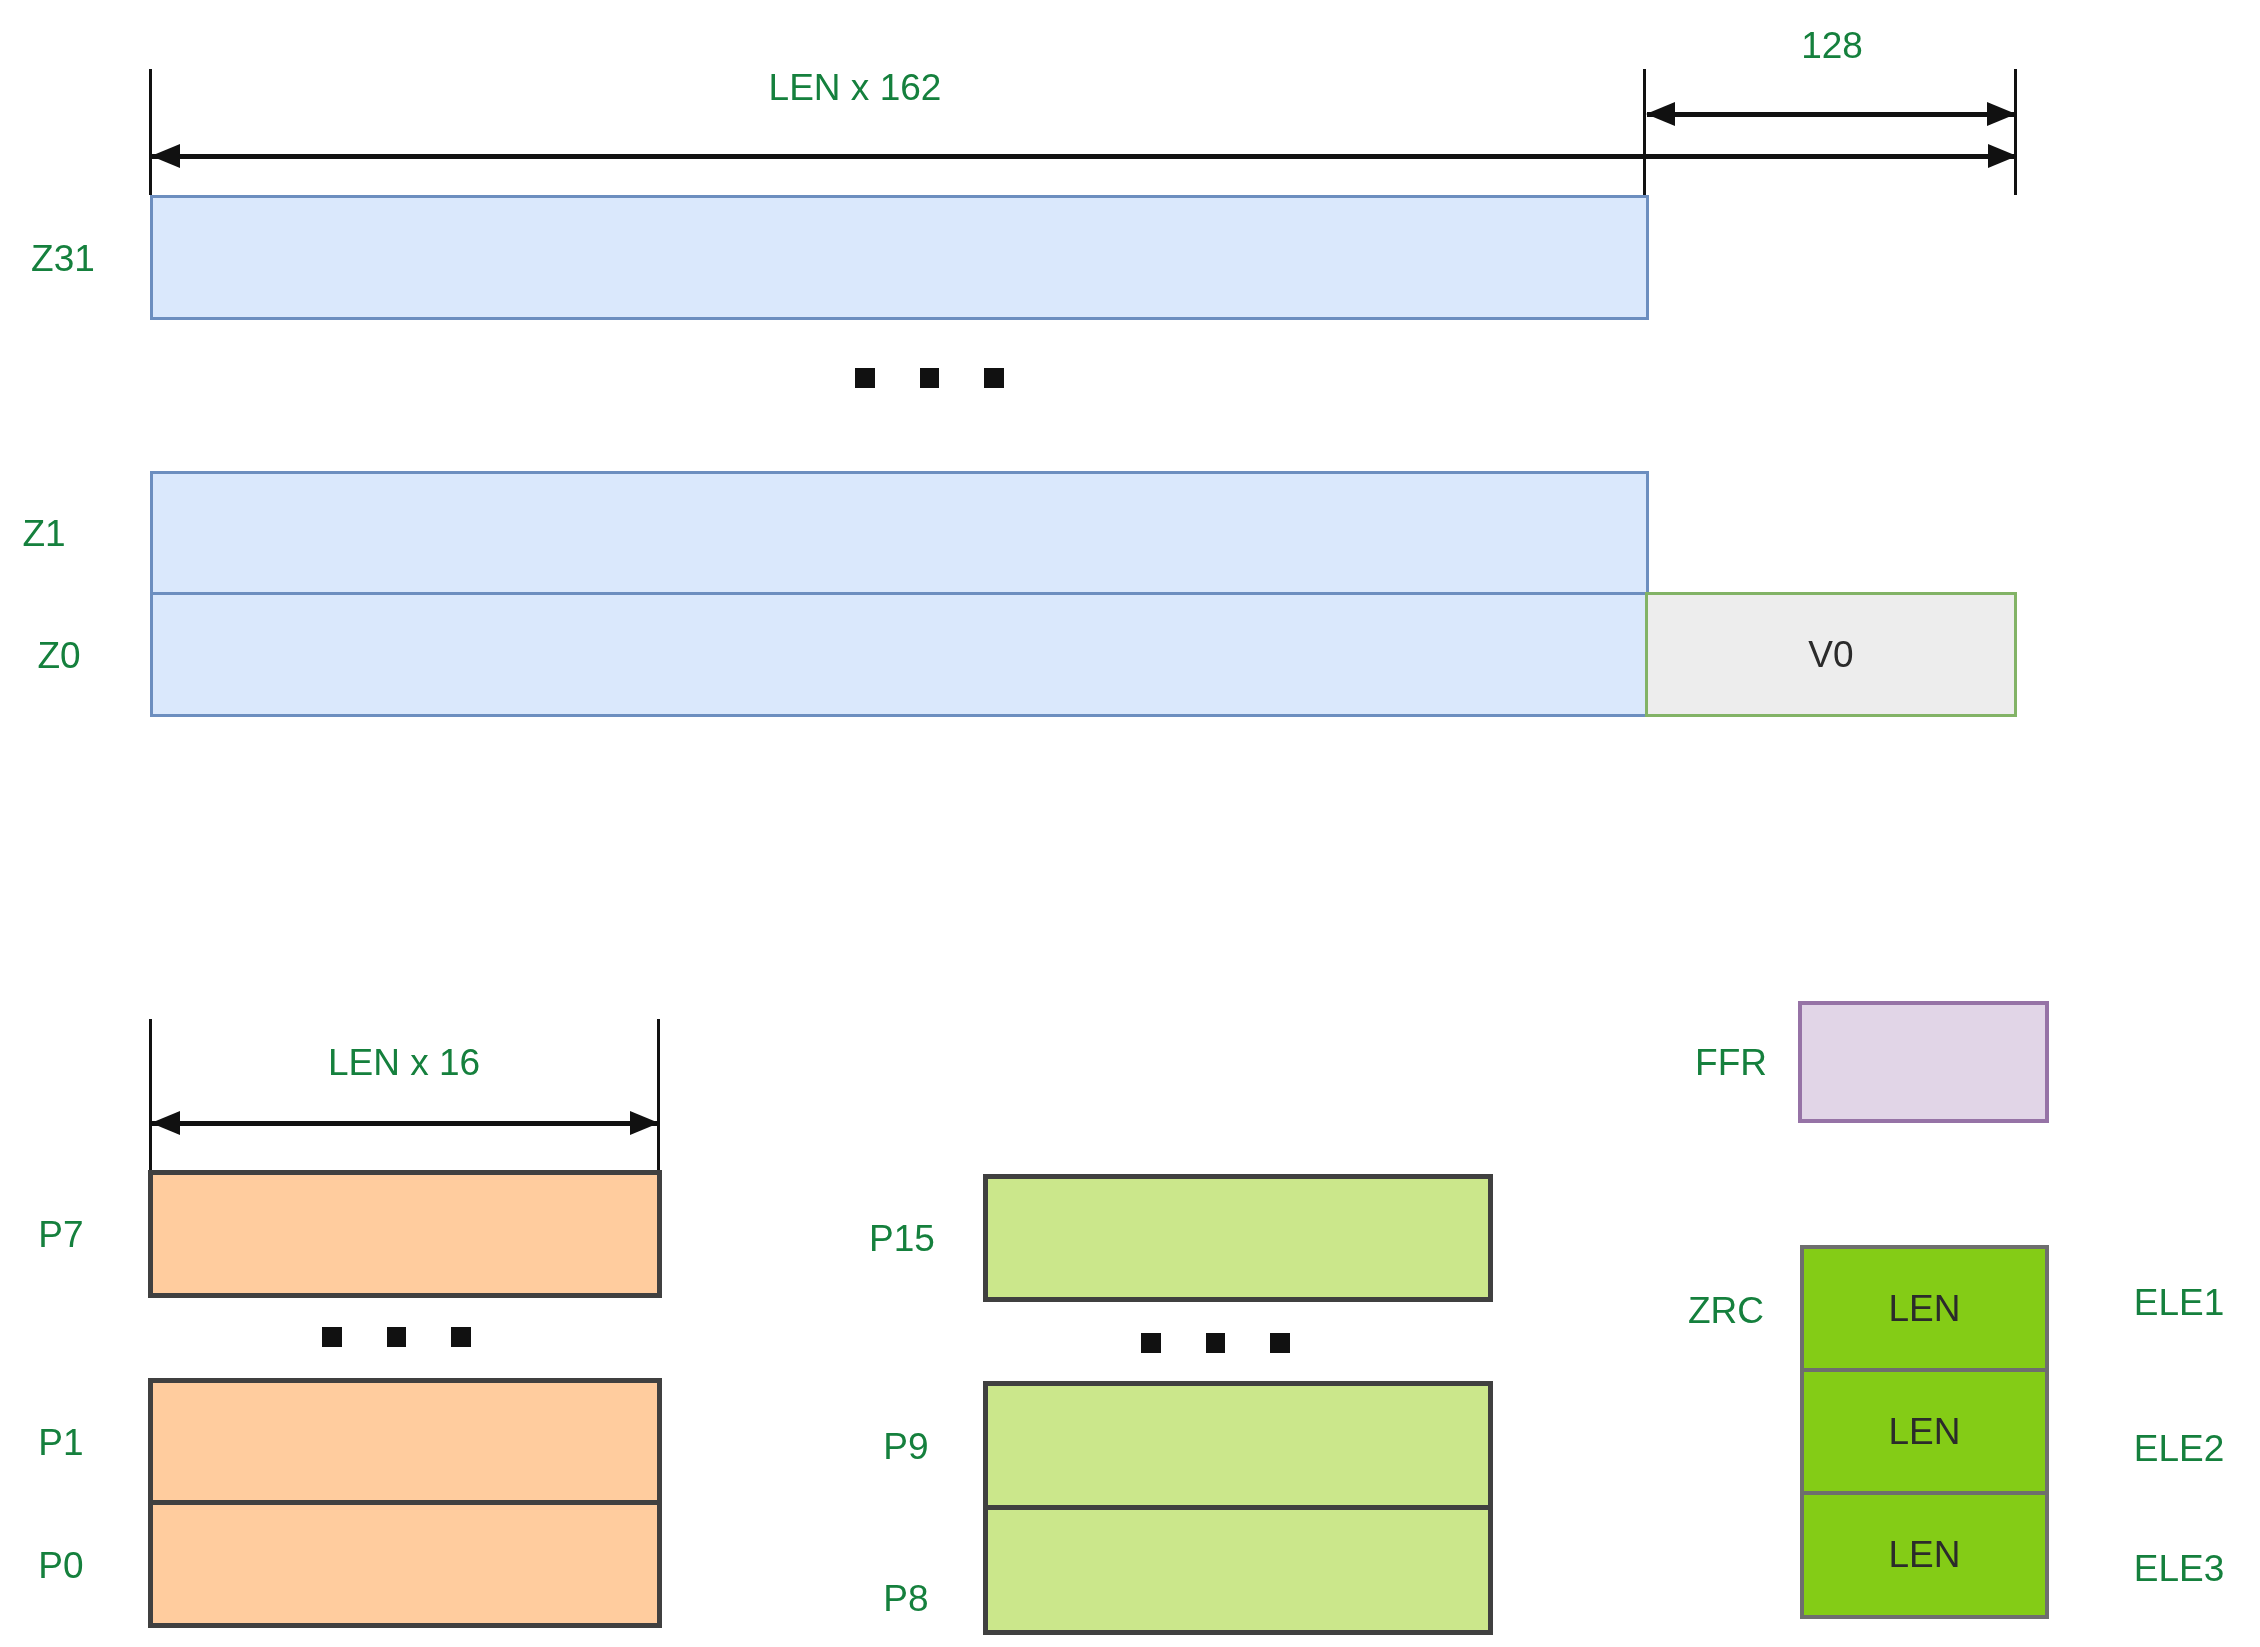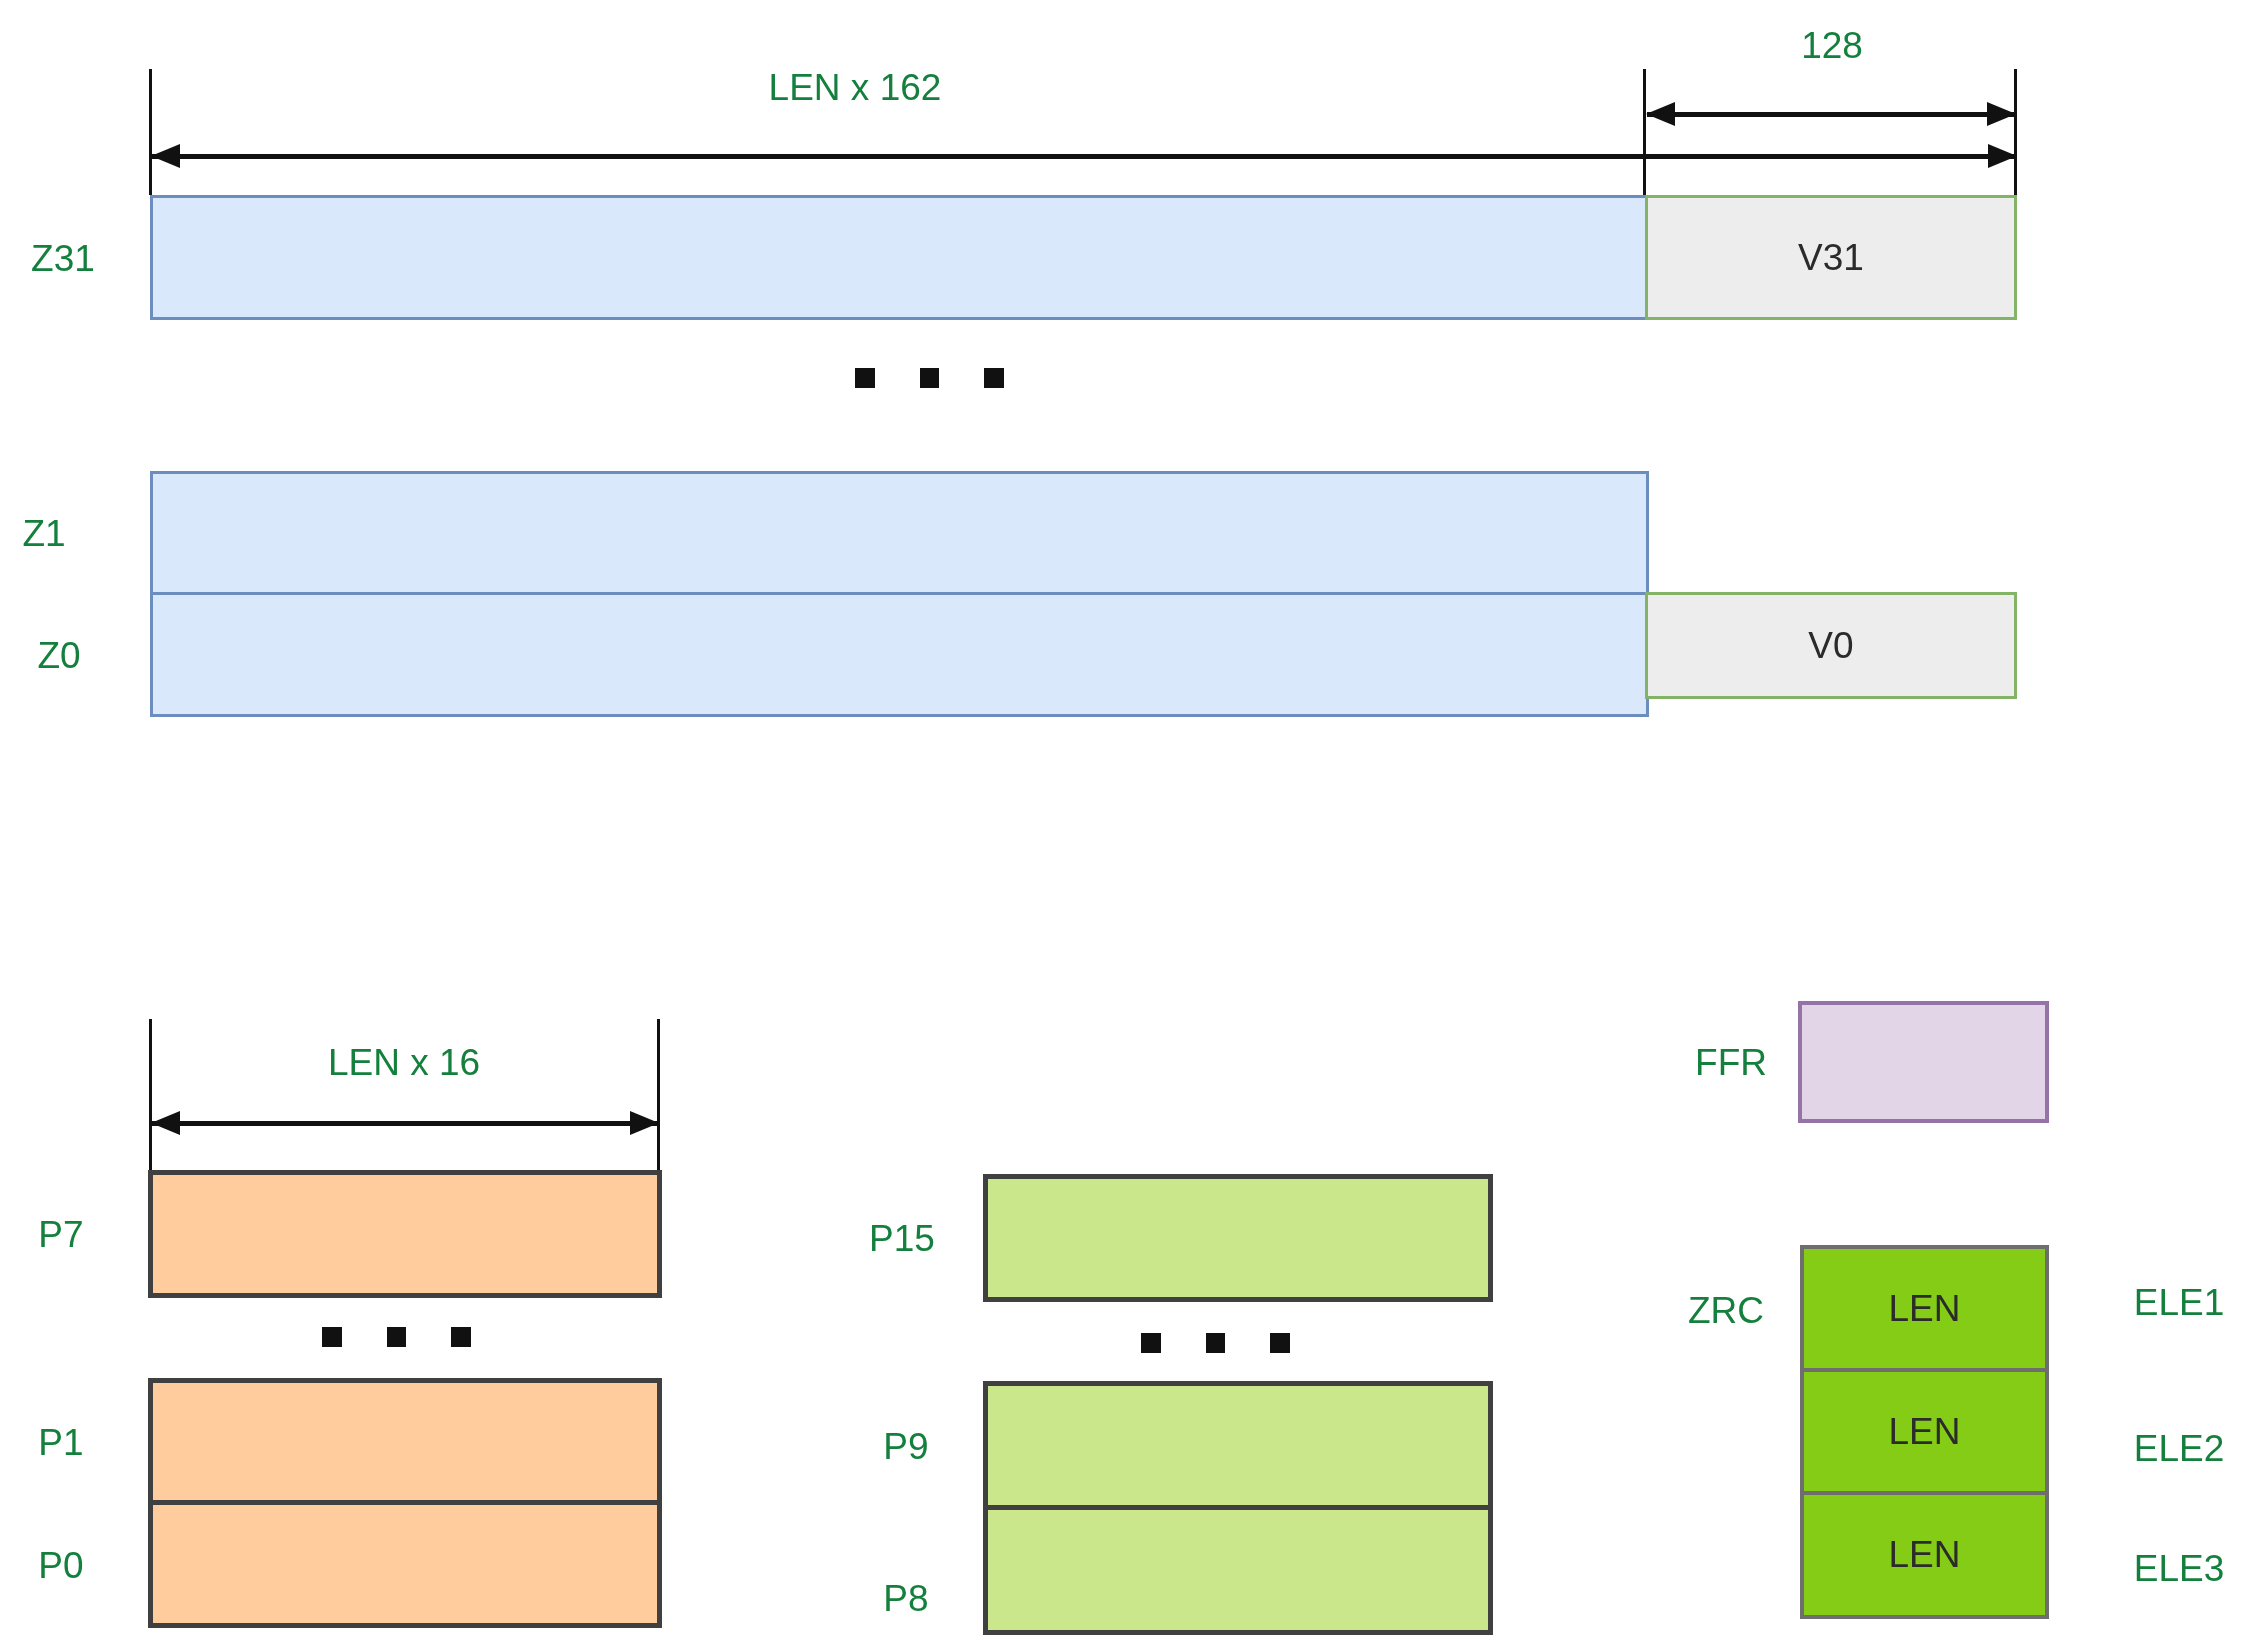--- a/index.html
+++ b/index.html
@@ -41,36 +41,33 @@
 
   <div class="tick" style="left:149px;top:69px;height:126px;"></div>
   <div class="tick" style="left:1643px;top:69px;height:126px;"></div>
   <div class="tick" style="left:2014px;top:69px;height:126px;"></div>
 
   <div class="dim-arrow" style="left:1647px;top:112px;width:368px;"></div>
   <div class="dim-arrow" style="left:152px;top:154px;width:1864px;"></div>
 
   <span class="lbl" style="left:63px;top:258px;">Z31</span>
   <div class="box z-bar" style="left:150px;top:195px;width:1499px;height:125px;"></div>
-  <div class="box v-box" style="left:1645px;top:195px;width:372px;height:125px;">
-    <span>V31</span>
-  </div>
 
   <div class="dots" style="left:855px;top:368px;">
       <i></i>
       <i></i>
       <i></i>
     </div>
 
   <span class="lbl" style="left:44px;top:533px;">Z1</span>
   <div class="box z-bar" style="left:150px;top:471px;width:1499px;height:125px;"></div>
 
   <span class="lbl" style="left:59px;top:655px;text-align:right;">Z0</span>
   <div class="box z-bar" style="left:150px;top:592px;width:1499px;height:125px;"></div>
-  <div class="box v-box" style="left:1645px;top:592px;width:372px;height:107px;">
+  <div class="box v-box" style="left:1645px;top:592px;width:372px;height:125px;">
     <span>V0</span>
   </div>
 
   <span class="lbl" style="left:404px;top:1062px;">LEN x 16</span>
   <div class="tick" style="left:149px;top:1019px;height:152px;"></div>
   <div class="tick" style="left:657px;top:1019px;height:152px;"></div>
   <div class="dim-arrow" style="left:152px;top:1121px;width:506px;"></div>
 
   <span class="lbl" style="left:61px;top:1234px;">P7</span>
   <div class="box p-orange" style="left:148px;top:1170px;width:514px;height:128px;"></div>

